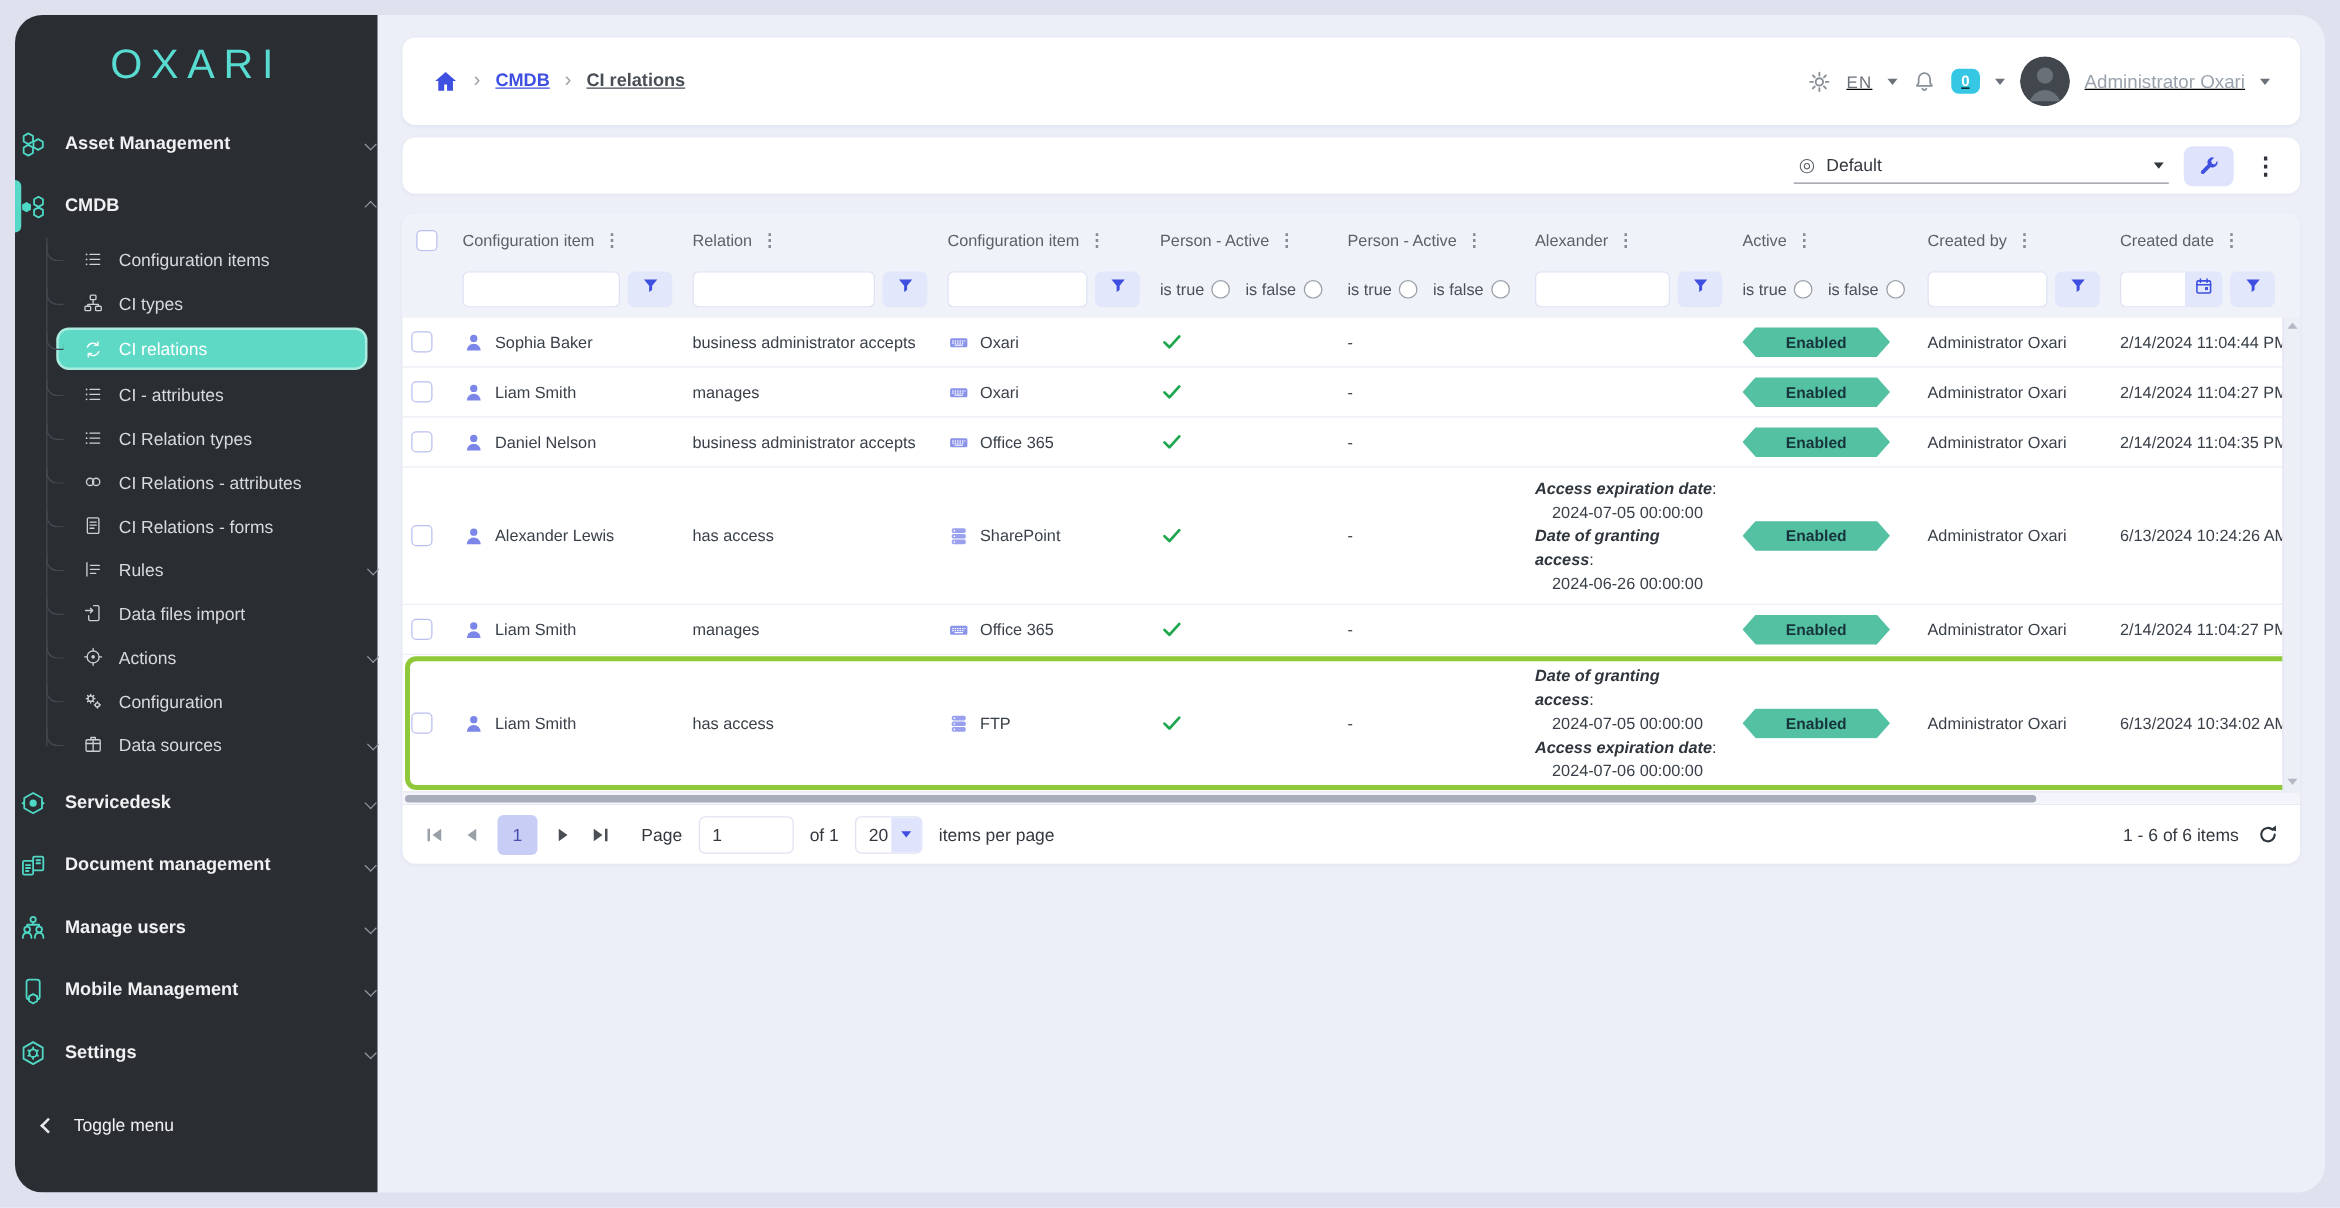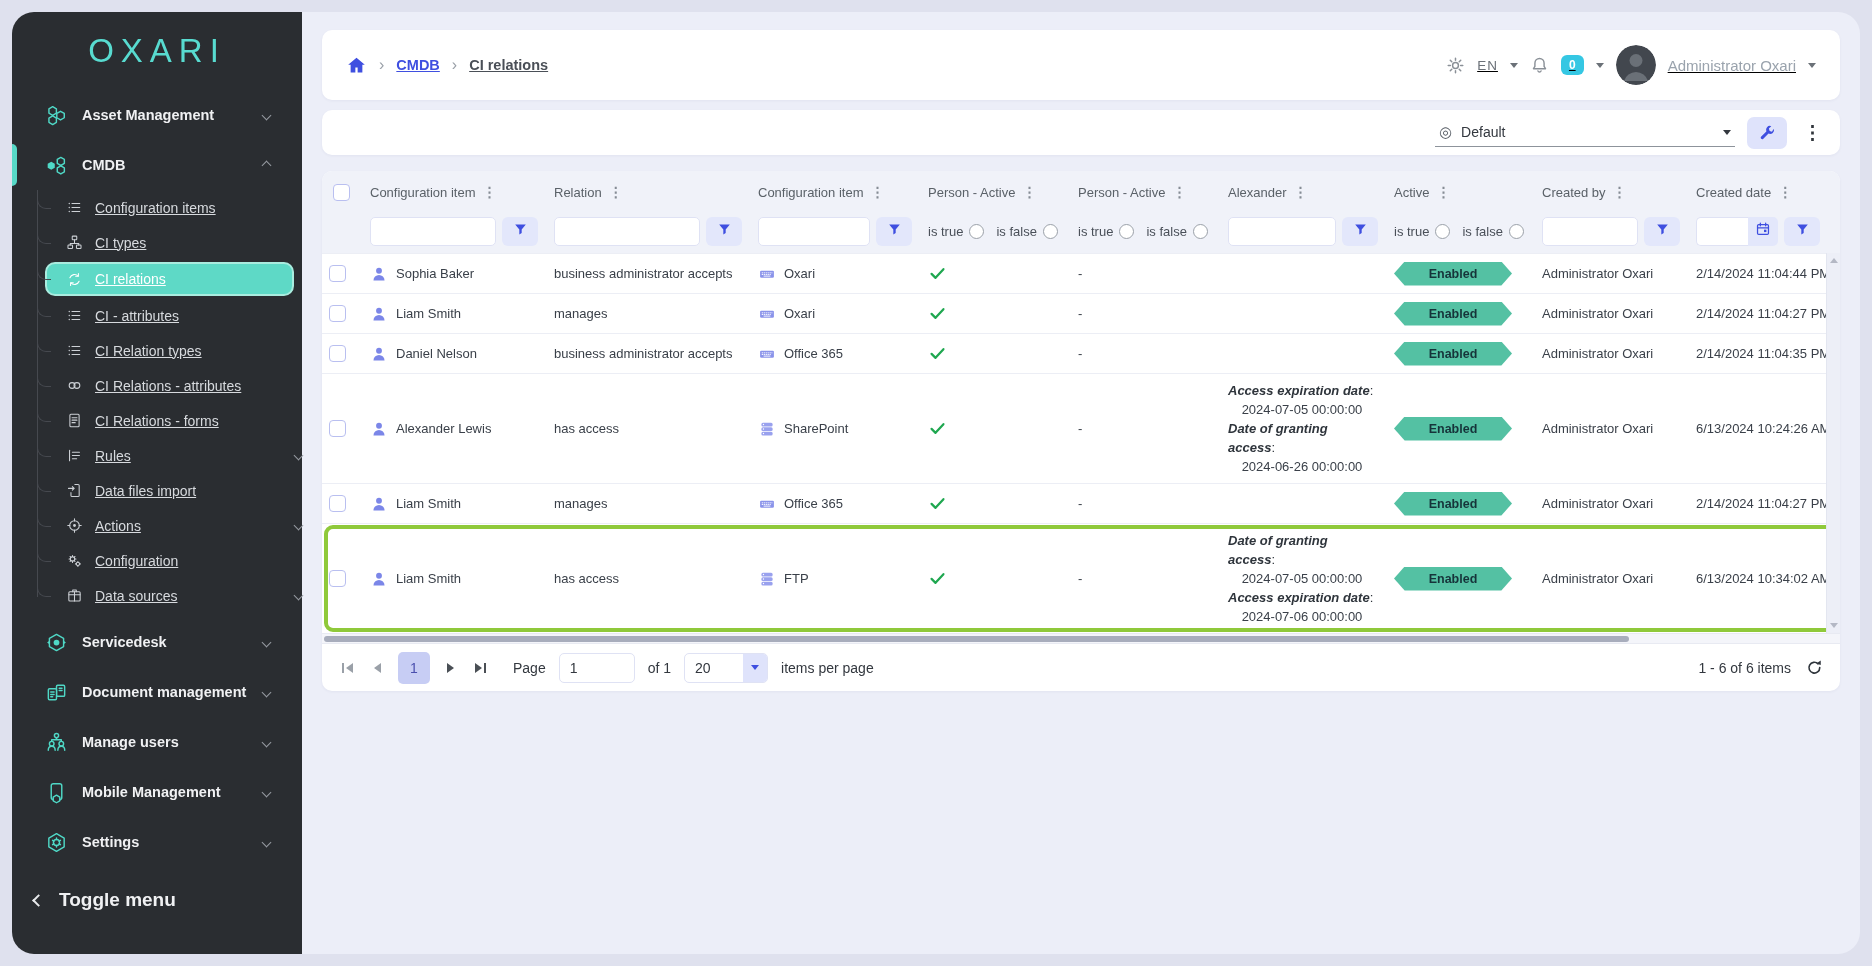--- a/index.html
+++ b/index.html
@@ -4,43 +4,43 @@
 <style>
   * { box-sizing: border-box; margin: 0; padding: 0; }
   html,body { width:1872px; height:966px; }
   body { background:#dfe1ee; font-family:"Liberation Sans", sans-serif; overflow:hidden; }
   .app { position:absolute; inset:12px; background:#eceef8; border-radius:22px; display:flex; overflow:hidden; }
 
   
   .sidebar { width:290px; flex-shrink:0; background:#2a2d31; color:#e8eaec; display:flex; flex-direction:column; }
   .logo { height:78px; display:flex; align-items:center; justify-content:center;
           color:#58dbd0; font-size:33px; letter-spacing:7px; font-weight:400; }
-  .nav-item { position:relative; height:50px; display:flex; align-items:center; gap:14px; padding:0 32px; cursor:pointer; }
+  .nav-item { position:relative; height:50px; display:flex; align-items:center; gap:14px; padding:0 2px; cursor:pointer; }
   .nav-item.active::before { content:""; position:absolute; left:0; top:4px; bottom:4px; width:5px; background:#57d9c7; border-radius:0 6px 6px 0; }
   .nav-ic { width:24px; height:24px; color:#4fd8c6; display:flex; align-items:center; justify-content:center; }
   .nav-ic svg { width:23px; height:23px; }
   .nav-label { font-size:14.5px; font-weight:700; color:#f0f1f3; }
   .chev { width:7px; height:7px; border-right:1.5px solid #969ba2; border-bottom:1.5px solid #969ba2; margin-left:auto; }
   .chev.down { transform:rotate(45deg); }
   .chev.up   { transform:rotate(225deg); }
   .submenu { position:relative; padding-bottom:4px; }
   .submenu::before { content:""; position:absolute; left:25px; top:0; bottom:20px; width:1px; background:#46494f; }
   .subrow { position:relative; }
   .subrow::before { content:""; position:absolute; left:25px; top:calc(50% - 13px); width:13px; height:13px;
                     border-left:1px solid #46494f; border-bottom:1px solid #46494f; border-bottom-left-radius:9px; }
   .subitem { height:35px; display:flex; align-items:center; gap:12px; padding-left:53px; cursor:pointer; }
   .sub-ic { width:18px; height:18px; color:#cdd1d6; display:flex; align-items:center; justify-content:center; }
   .sub-ic svg { width:17px; height:17px; }
-  .sub-label { font-size:14px; color:#d7dade;text-decoration:underline; }
+  .sub-label { font-size:14px; color:#d7dade; }
   .subitem.sel { height:34px; margin:2px 8px 2px 33px; padding-left:18px; background:#5ed9c6; border:2px solid #a9ecdf; border-radius:10px; }
   .subitem.sel .sub-label { color:#ffffff; font-weight:400; }
   .subitem.sel .sub-ic { color:#ffffff; }
   .toggle-item { margin-top:10px; height:46px; display:flex; align-items:center; gap:16px; padding:0 22px; cursor:pointer; }
   .toggle-ic { width:9px; height:9px; border-right:2px solid #e8eaec; border-bottom:2px solid #e8eaec; transform:rotate(135deg); }
-  .toggle-label { font-size:19px; font-weight:700; color:#f0f1f3; }
+  .toggle-label { font-size:14px; font-weight:400; color:#f0f1f3; }
 
   
   .main { flex:1; min-width:0; display:flex; flex-direction:column; padding:18px 20px 0; }
   .card { background:#fff; border-radius:10px; box-shadow:0 1px 3px rgba(30,40,90,0.05); }
 
   .topbar { height:70px; display:flex; align-items:center; justify-content:space-between; padding:0 24px; }
   .crumbs { display:flex; align-items:center; gap:12px; }
   .crumb-home svg { width:21px; height:21px; display:block; }
   .crumb-sep { color:#9aa0a8; font-size:16px; }
   .crumb-link { font-size:14.5px; font-weight:700; color:#3f4fe0; text-decoration:underline; cursor:pointer; }
@@ -110,21 +110,21 @@
   
   .pagination { height:48px; display:flex; align-items:center; gap:13px; padding:0 16px; font-size:14px; color:#33383f; border-top:1px solid #e8eaf2; }
   .pg-ic { display:flex; align-items:center; gap:2px; cursor:pointer; padding:4px; }
   .tri-l { width:0; height:0; border-top:5px solid transparent; border-bottom:5px solid transparent; border-right:7px solid currentColor; }
   .tri-r { width:0; height:0; border-top:5px solid transparent; border-bottom:5px solid transparent; border-left:7px solid currentColor; }
   .pg-bar { width:2px; height:10px; background:currentColor; }
   .pg-dis { color:#9aa0a8; }
   .pg-en { color:#4a4f55; }
   .pgbox { width:32px; height:32px; border-radius:5px; background:#c7cdf4; color:#4a4fae; font-weight:400; display:flex; align-items:center; justify-content:center; cursor:pointer; }
   .page-input { width:76px; height:30px; border:1px solid #dfe2f4; border-radius:5px; padding:0 10px; font-size:14px; font-family:inherit; color:#33383f; }
-  .size-select { width:84px; height:30px; border:1px solid #dfe2f4; border-radius:5px; display:flex; align-items:center; overflow:hidden; cursor:pointer; background:#fff; }
+  .size-select { width:54px; height:30px; border:1px solid #dfe2f4; border-radius:5px; display:flex; align-items:center; overflow:hidden; cursor:pointer; background:#fff; }
   .size-val { flex:1; padding-left:10px; }
   .size-caret { width:24px; height:100%; background:#dfe3fb; display:flex; align-items:center; justify-content:center; }
   .size-caret .caret { border-top-color:#3f4fe0; }
   .pg-right { margin-left:auto; display:flex; align-items:center; gap:14px; }
   .refresh-ic svg { width:19px; height:19px; display:block; cursor:pointer; }
 </style>
 </head>
 <body>
 
 <div class="app">

